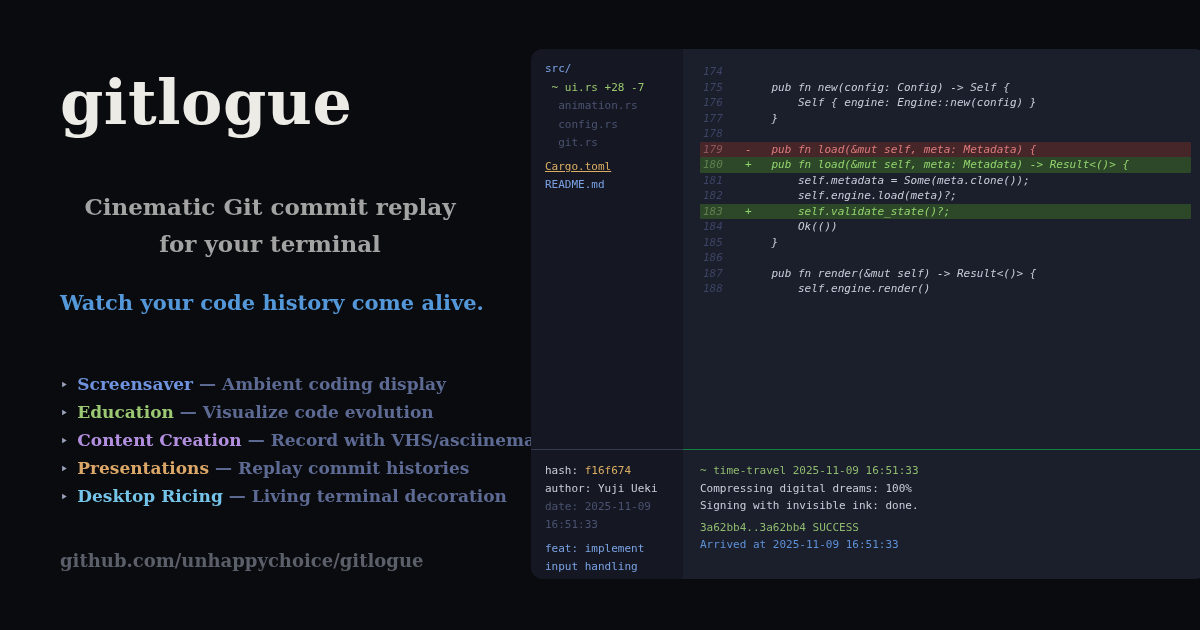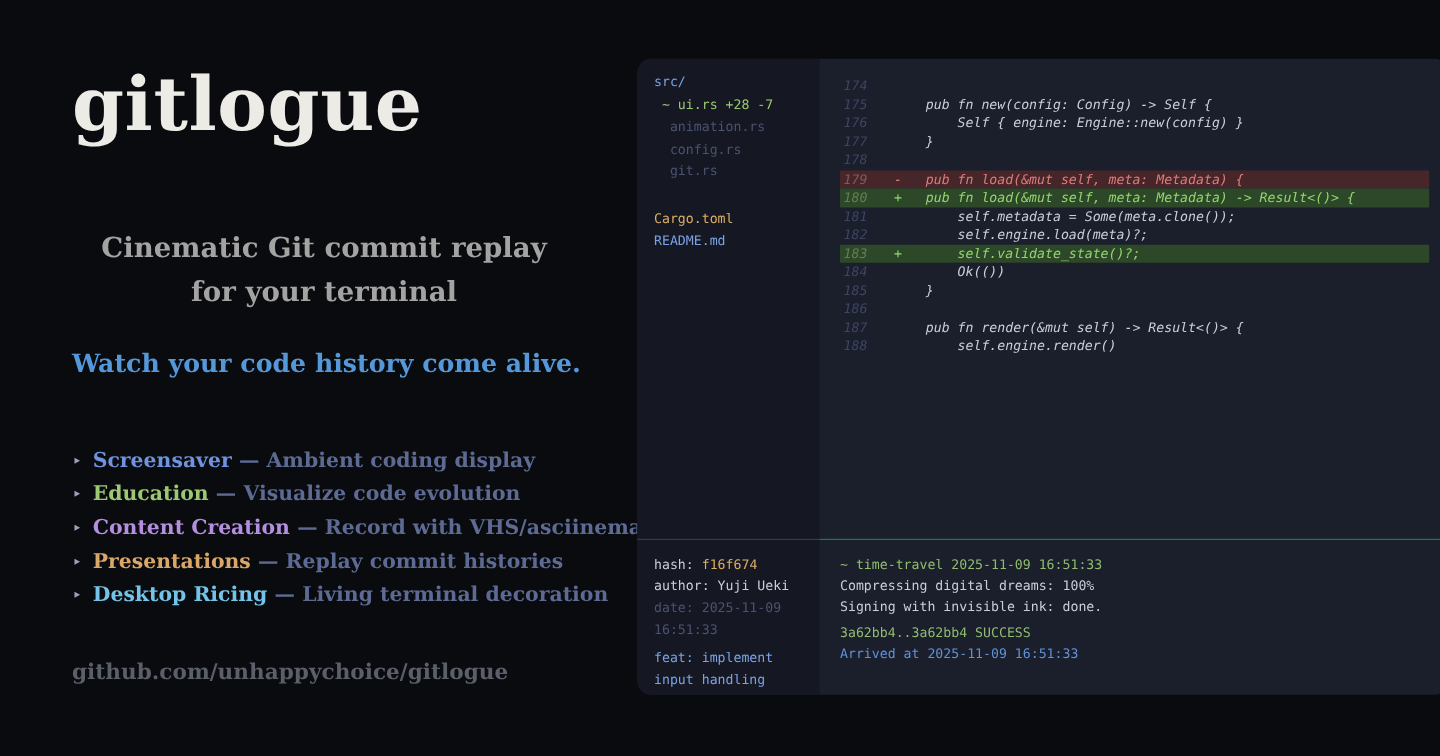--- a/index.html
+++ b/index.html
@@ -6,21 +6,21 @@
   html, body { width: 1200px; height: 630px; overflow: hidden; }
   body {
     background: #0a0b0e;
     font-family: "DejaVu Serif", serif;
     position: relative;
   }
 
   
   .hero { position: absolute; left: 60px; top: 0; width: 440px; }
   .hero-title {
-    position: absolute; left: 0; top: 56px;
+    position: absolute; left: 0; top: 72px;
     font-size: 62px; font-weight: bold; color: #edebe6; line-height: 1;
     letter-spacing: 0.5px;
   }
   .hero-subtitle {
     position: absolute; left: 0; top: 188px;
     font-size: 23px; font-weight: bold; color: #a3a3a3; line-height: 37px;
     width: 420px;
     text-align: center;
   }
   .hero-tagline {
@@ -48,21 +48,21 @@
     grid-template-rows: 400px 1fr;
     font-family: "DejaVu Sans Mono", monospace;
     font-size: 11px;
     overflow: hidden;
   }
   .t-sidebar {
     background: #151823; padding: 11px 0 0 14px;
     line-height: 18.5px; white-space: nowrap;
   }
   .t-file { white-space: pre; }
-  .t-file.gap { margin-top: 21px; }
+  .t-file.gap { margin-top: 5px; text-decoration: underline; }
   .t-commit {
     background: #151823; border-top: 1px solid #343a52;
     padding: 12px 0 0 14px; line-height: 18px; white-space: nowrap;
   }
   .t-status {
     border-top: 1px solid #15803d;
     padding: 12px 0 0 17px; line-height: 17.5px; white-space: nowrap;
   }
   .t-code { padding-top: 15px; overflow: hidden; font-style: italic; }
   .crow {

